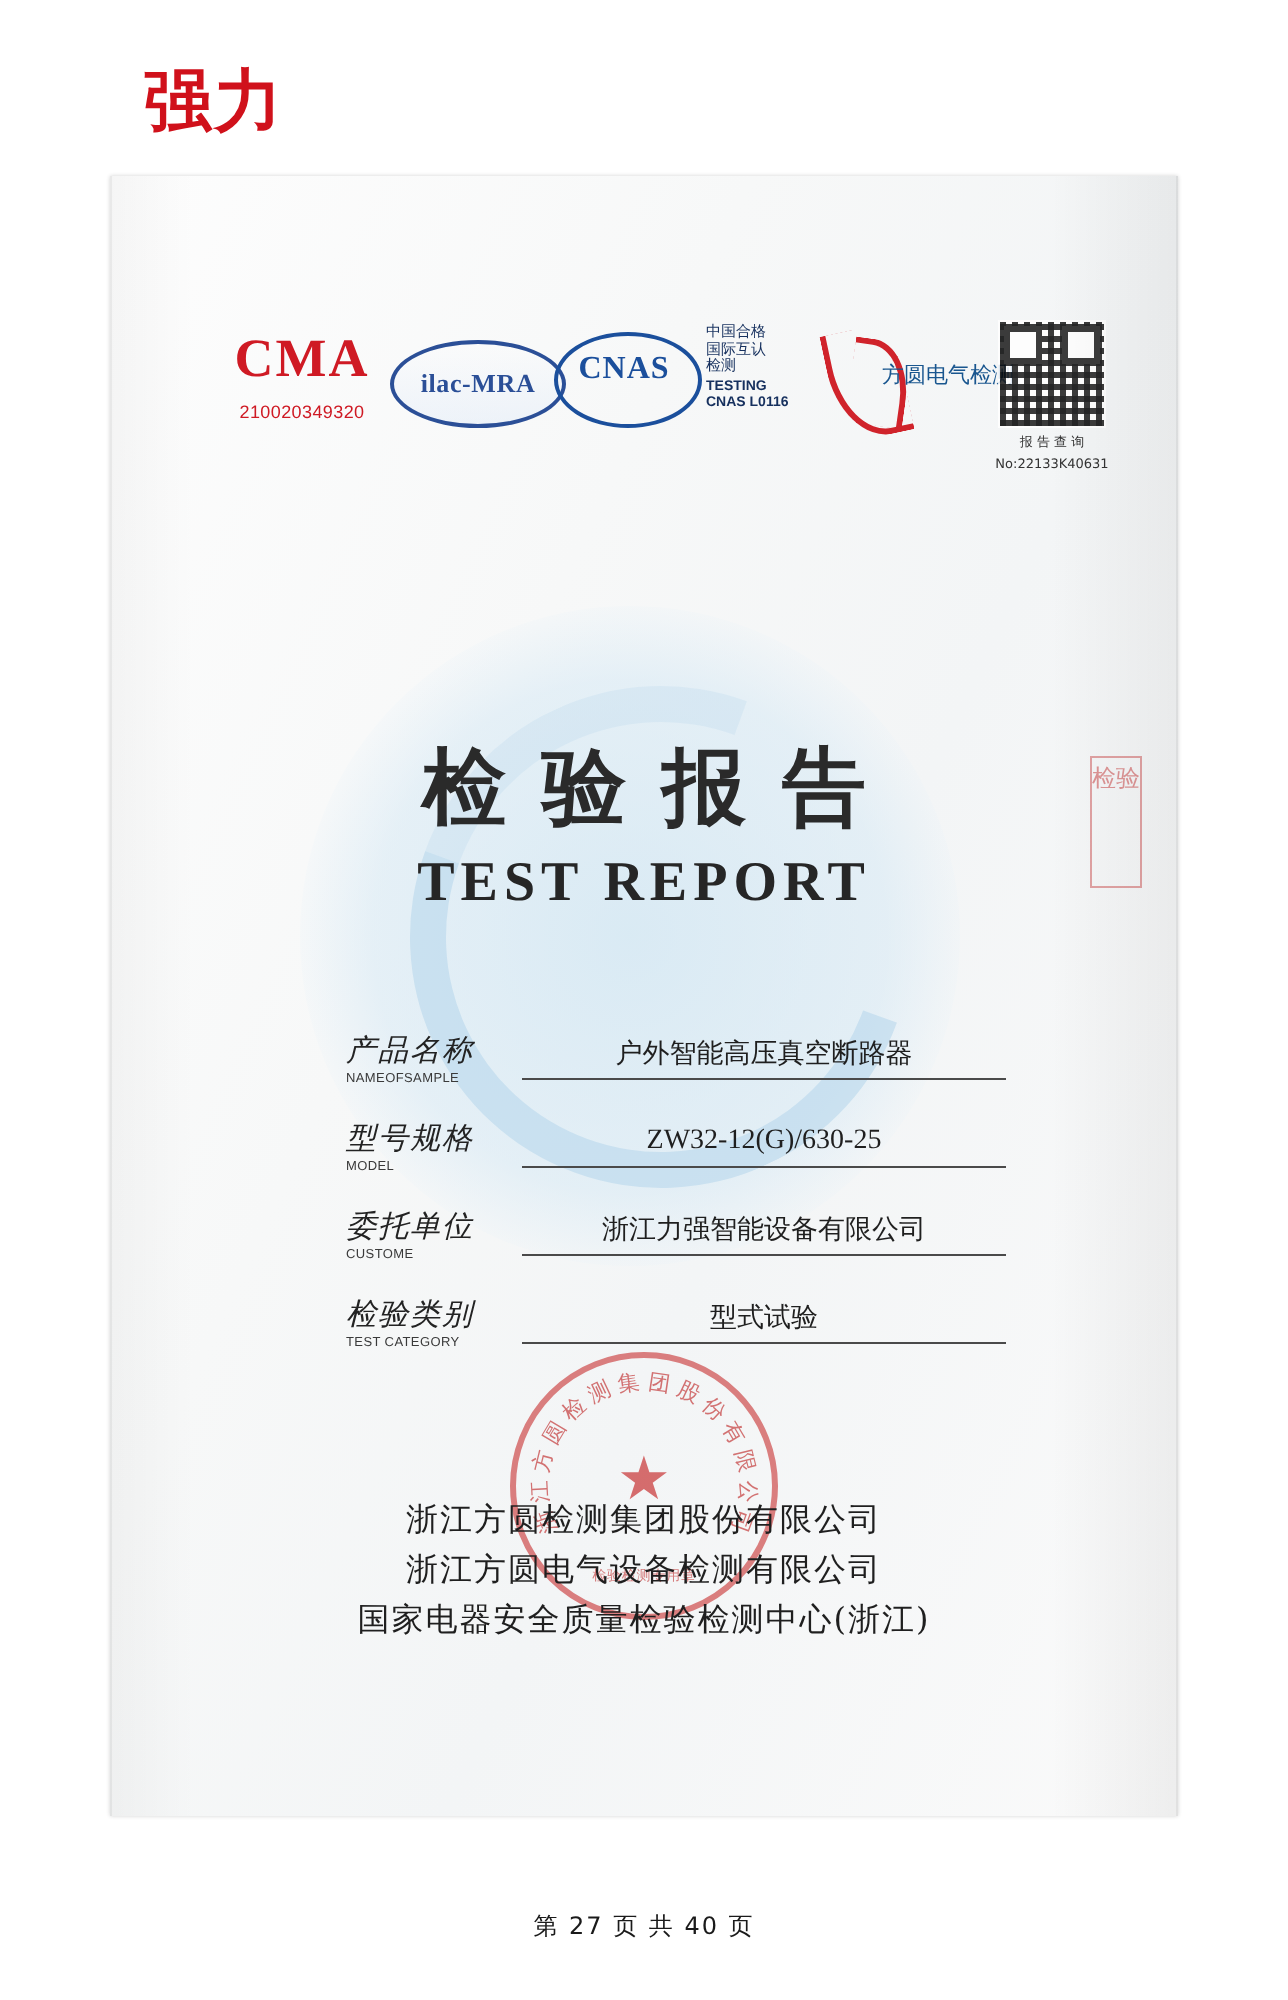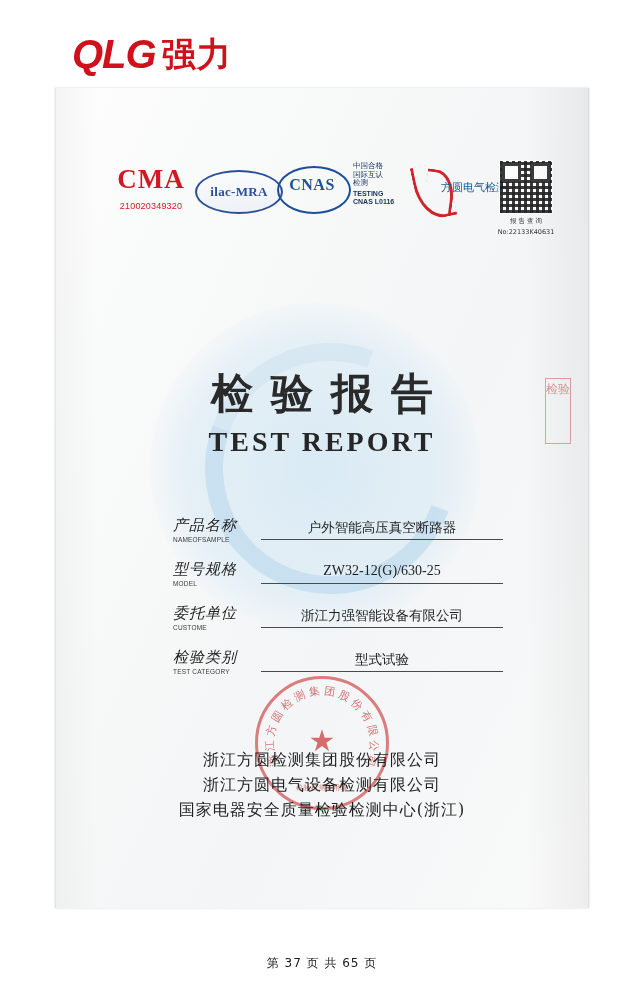--- a/index.html
+++ b/index.html
@@ -433,21 +433,20 @@
     font-family: "DejaVu Sans", sans-serif;
     font-size: 12px;
     color: #1a1a1a;
     letter-spacing: 1px;
   }
 </style>
 </head>
 <body>
 
 <div class="brand">
-  <span class="brand-qlg">QLG</span>
   <span class="brand-cn">强力</span>
 </div>
 
 <div class="page">
   <div class="page-inner-line"></div>
   <div class="watermark"></div>
   <div class="watermark-arc"></div>
 
   <div class="logo-row">
 
@@ -549,13 +548,13 @@
     <div class="seal-bottom">检验检测专用章</div>
   </div>
 
   <div class="issuer">
     <div>浙江方圆检测集团股份有限公司</div>
     <div>浙江方圆电气设备检测有限公司</div>
     <div>国家电器安全质量检验检测中心(浙江)</div>
   </div>
 </div>
 
-<div class="footer">第 37 页 共 65 页</div>
+<div class="footer">第 27 页 共 40 页</div>
 
 </body></html>

